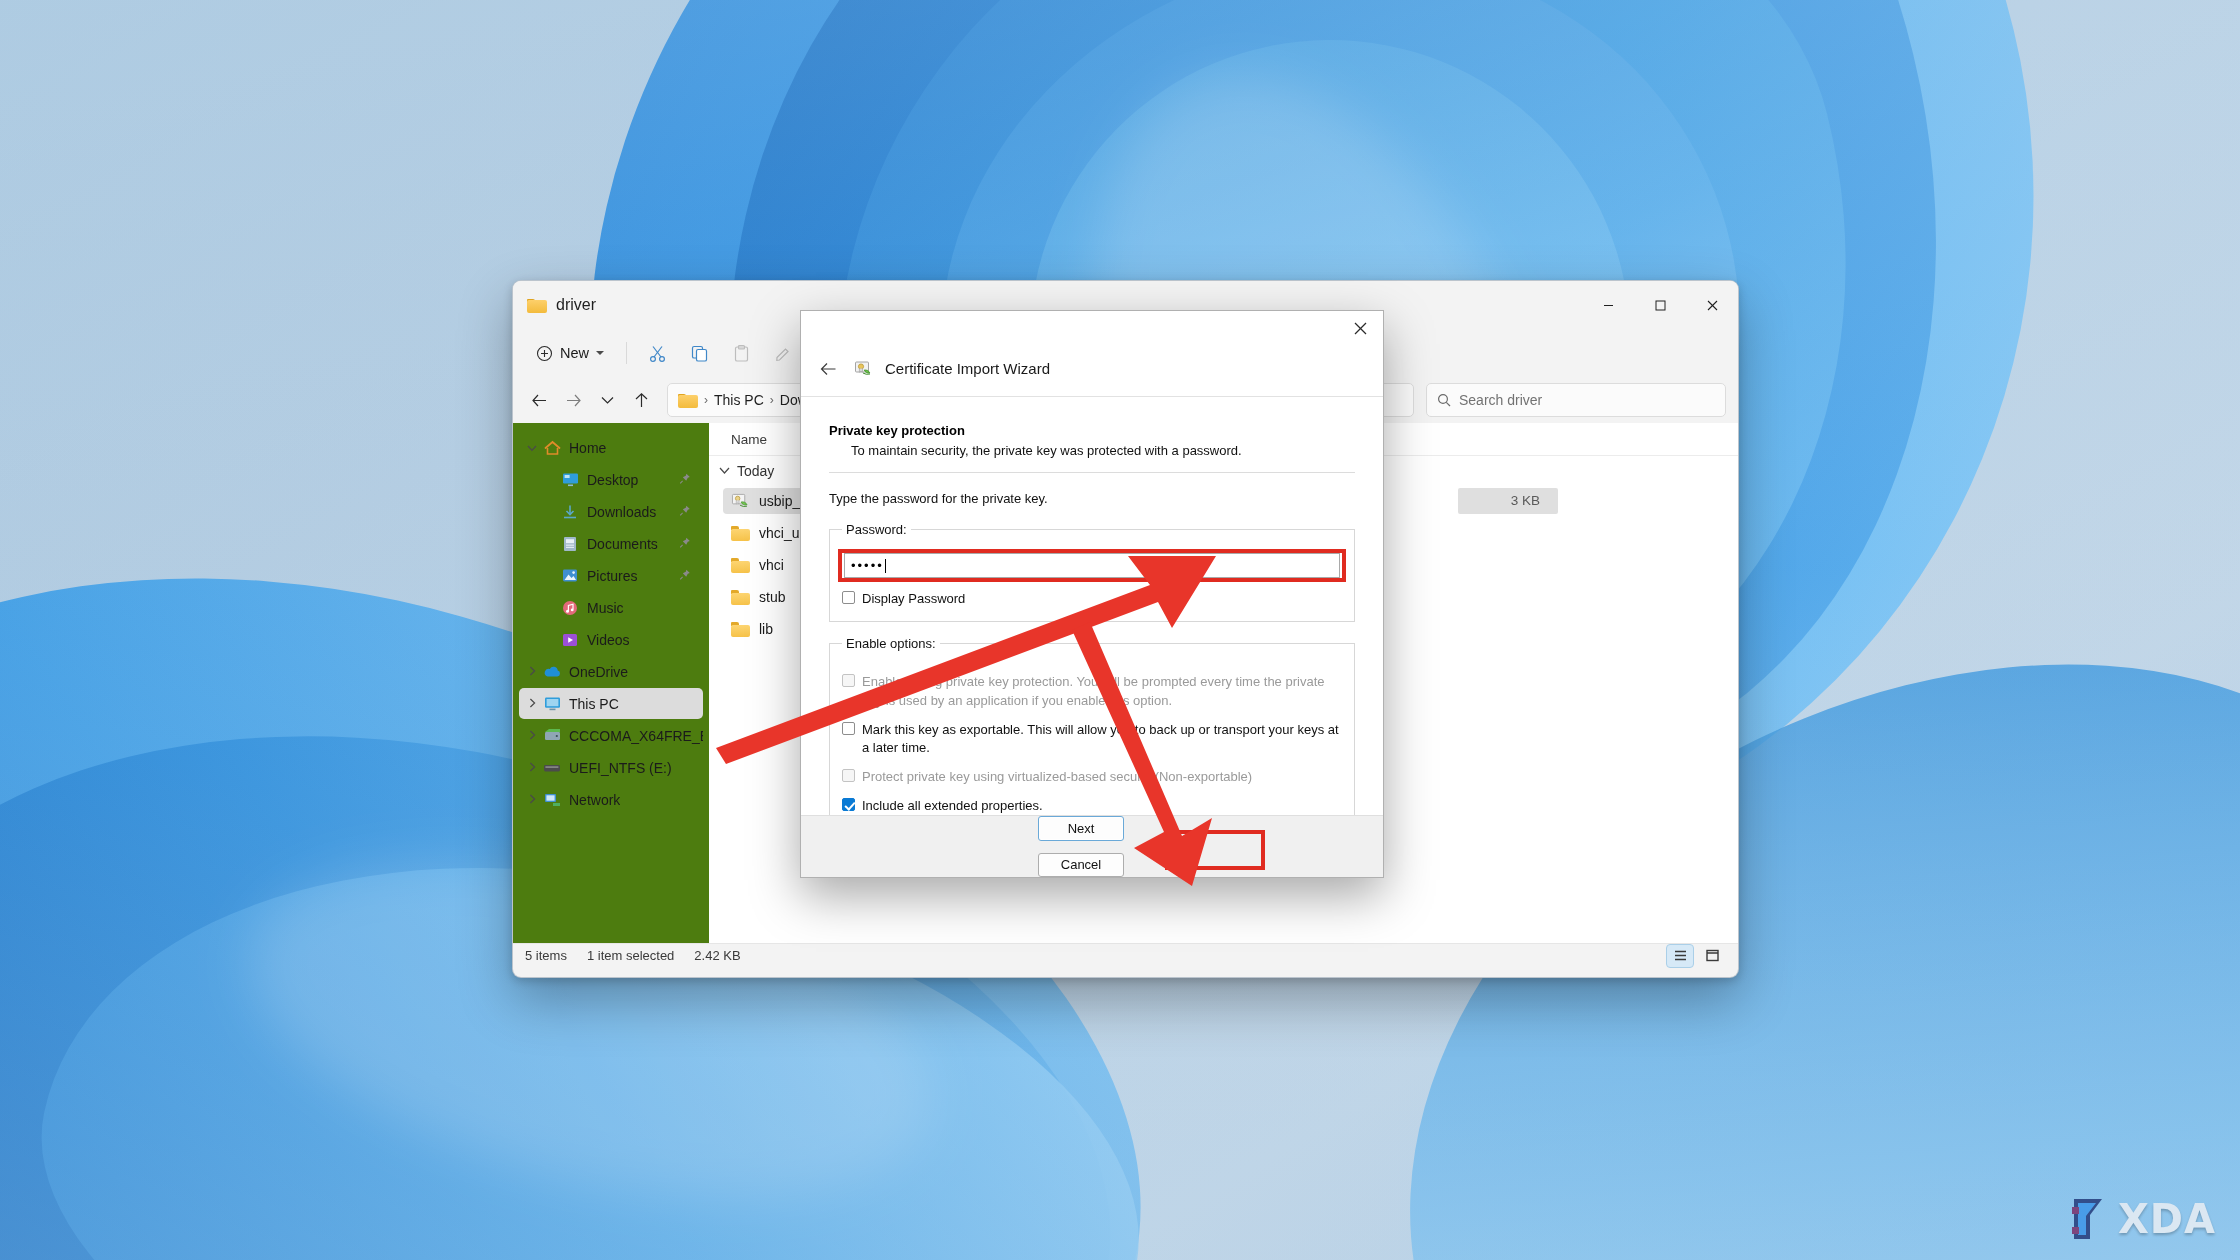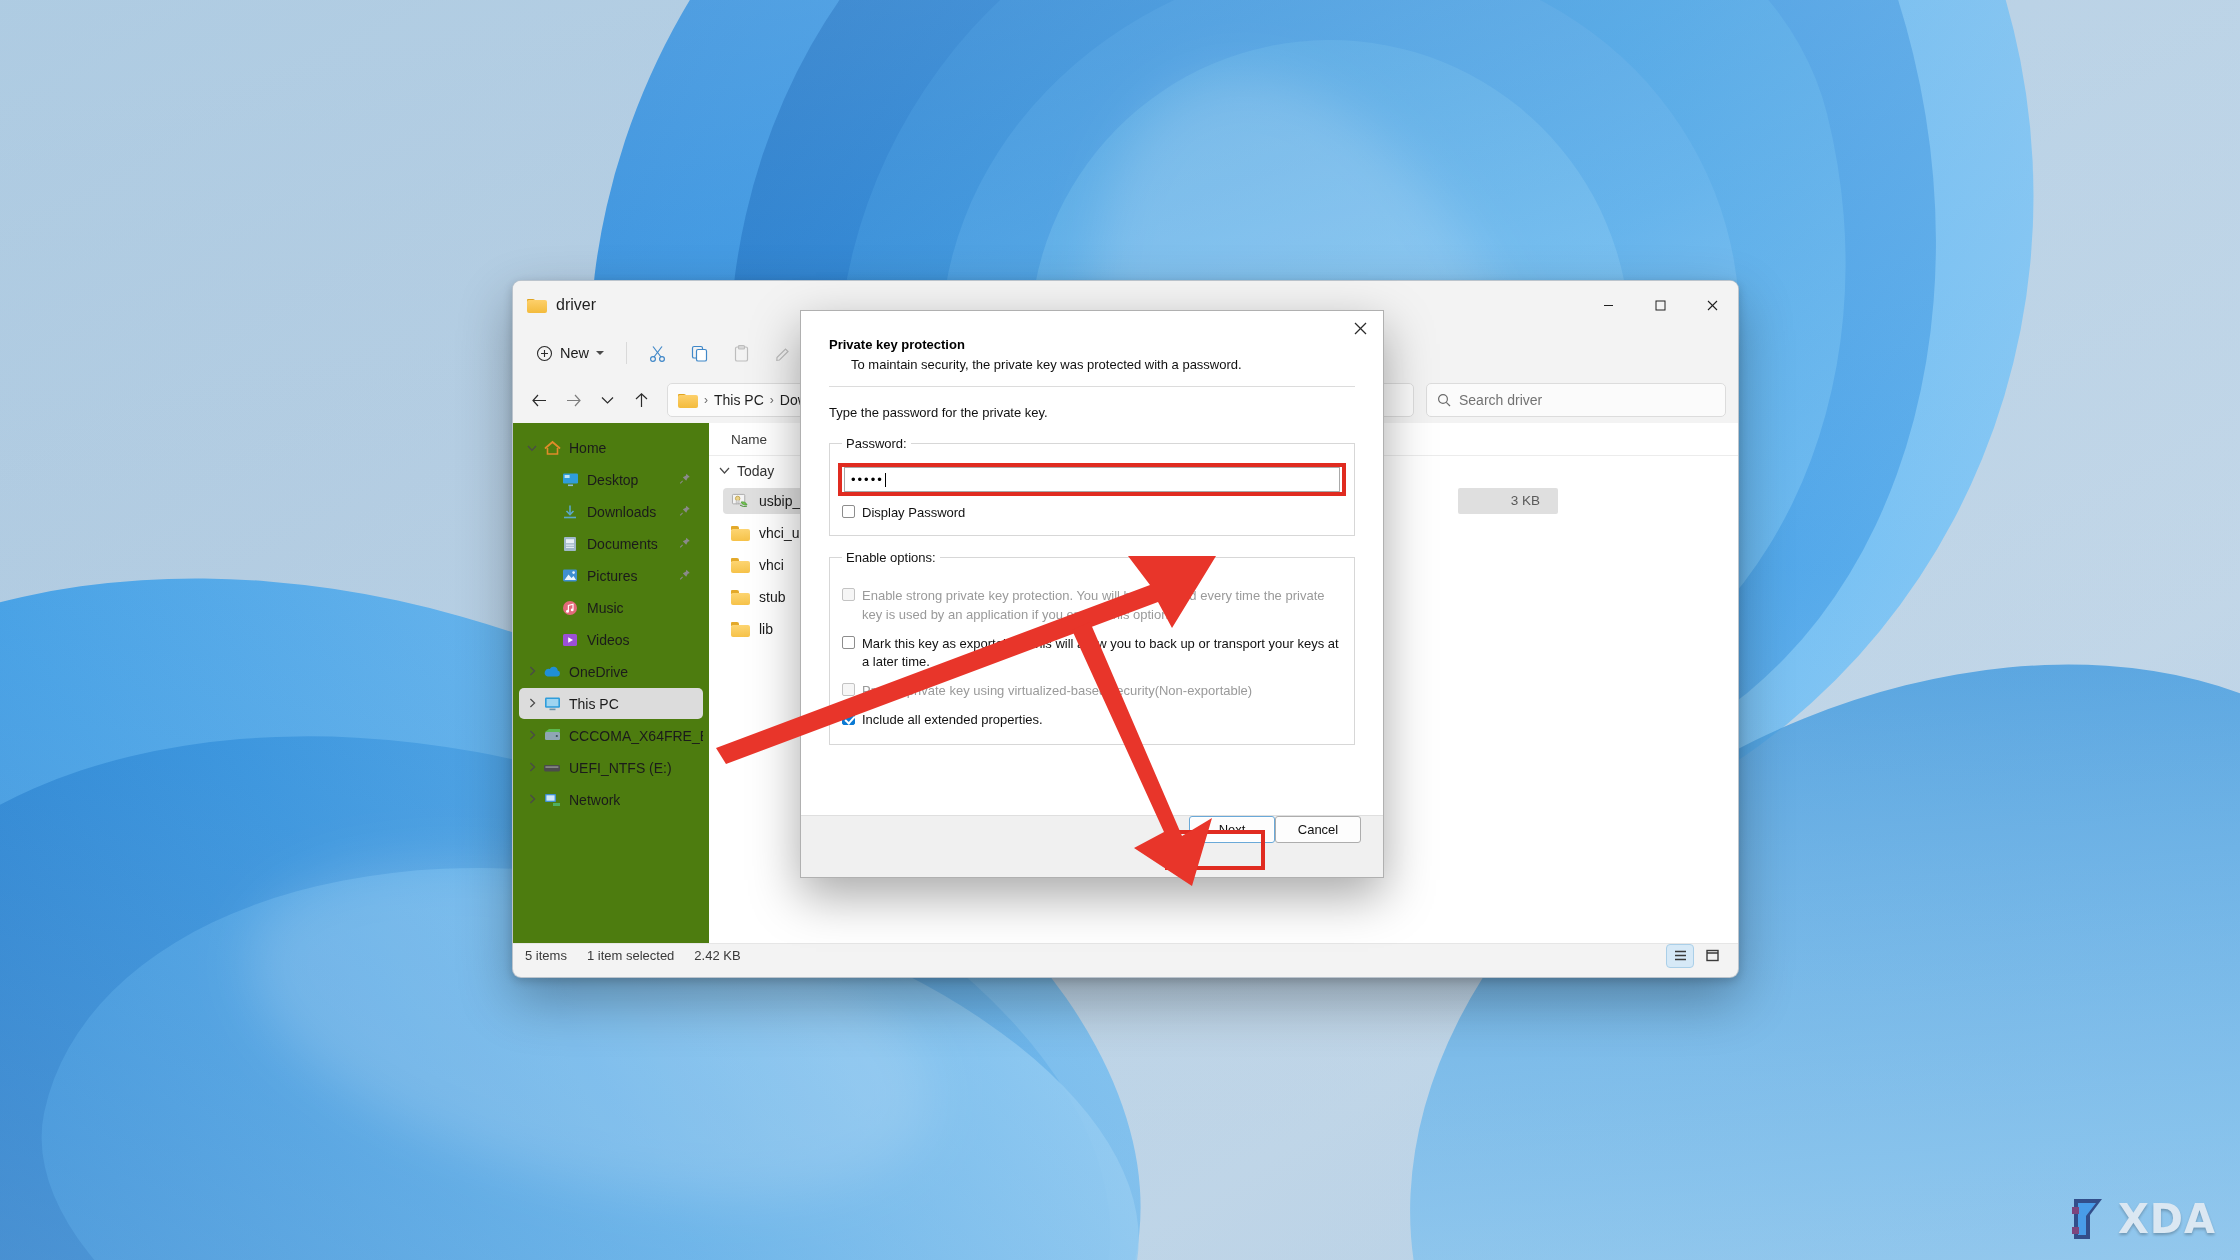--- a/index.html
+++ b/index.html
@@ -269,22 +269,23 @@
     content: ""; position: absolute; left: 4px; top: 1px; width: 4px; height: 8px;
     border: solid #fff; border-width: 0 2px 2px 0; transform: rotate(42deg);
   }
   .cb.disabled { background: #f6f6f6; border-color: #c3c3c3; }
   .dim { color: #9a9a9a; }
   .cb-txt { line-height: 1.45; }
 
   .wz-footer {
     position: absolute; left: 0; right: 0; bottom: 0; height: 62px;
     background: #f0f0f0; border-top: 1px solid #dfdfdf;
-    display: flex; align-items: flex-start; justify-content: flex-end; 
+    display: flex; align-items: center; justify-content: flex-end; gap: 12px;
     padding-right: 22px;
+    flex-direction: column;
   }
   .wz-btn {
     width: 86px; height: 27px; font-size: 13px; color: #111;
     background: #fdfdfd; border: 1px solid #adadad; border-radius: 3px;
     display: flex; align-items: center; justify-content: center;
   }
   .wz-btn.default { border: 1px solid #6aa9d8; box-shadow: inset 0 0 0 1px #fff; }
   #nextHighlight {
     position: absolute; border: 4px solid #e02b20; pointer-events: none;
   }
@@ -686,20 +687,35 @@
 
 <div id="wizard">
 
   <div class="wz-close">
     <svg width="13" height="13" viewBox="0 0 13 13">
       <line x1="1" y1="1" x2="12" y2="12" stroke="#2b2b2b" stroke-width="1.2"></line>
       <line x1="12" y1="1" x2="1" y2="12" stroke="#2b2b2b" stroke-width="1.2"></line>
     </svg>
   </div>
 
+  <div class="wz-header">
+    <div class="wz-back">
+      <svg width="17" height="14" viewBox="0 0 17 14">
+          <path d="M7 1.5 L1.5 7 L7 12.5 M1.5 7 H15.5" fill="none" stroke="#3b3b3b" stroke-width="1.2"></path>
+        </svg>
+    </div>
+    <svg class="wz-ico" viewBox="0 0 20 20">
+      <rect x="2.5" y="3" width="13" height="10" rx="1" fill="#f2f2f2" stroke="#9a9a9a" stroke-width="0.9"></rect>
+      <circle cx="8" cy="7.5" r="2.6" fill="#e8c45a" stroke="#b08f2a" stroke-width="0.7"></circle>
+      <path d="M6.4 9.6 L6.4 13.2 L8 12.2 L9.6 13.2 L9.6 9.6" fill="#d8d8d8" stroke="#9a9a9a" stroke-width="0.6"></path>
+      <path d="M11 11 q4 -1 6 3 q-4 1 -6 -3 Z" fill="#6cc04a" stroke="#3f8a2c" stroke-width="0.6"></path>
+      <path d="M10 14 q3 2 7 1" fill="none" stroke="#3f8a2c" stroke-width="1"></path>
+    </svg>
+    <div class="wz-title">Certificate Import Wizard</div>
+  </div>
 
   <div class="wz-content">
     <div class="wz-h">Private key protection</div>
     <div class="wz-sub">To maintain security, the private key was protected with a password.</div>
     <div class="wz-rule"></div>
     <div class="wz-line">Type the password for the private key.</div>
 
     <fieldset class="grp">
       <legend>Password:</legend>
       <div class="pwd-wrap">

